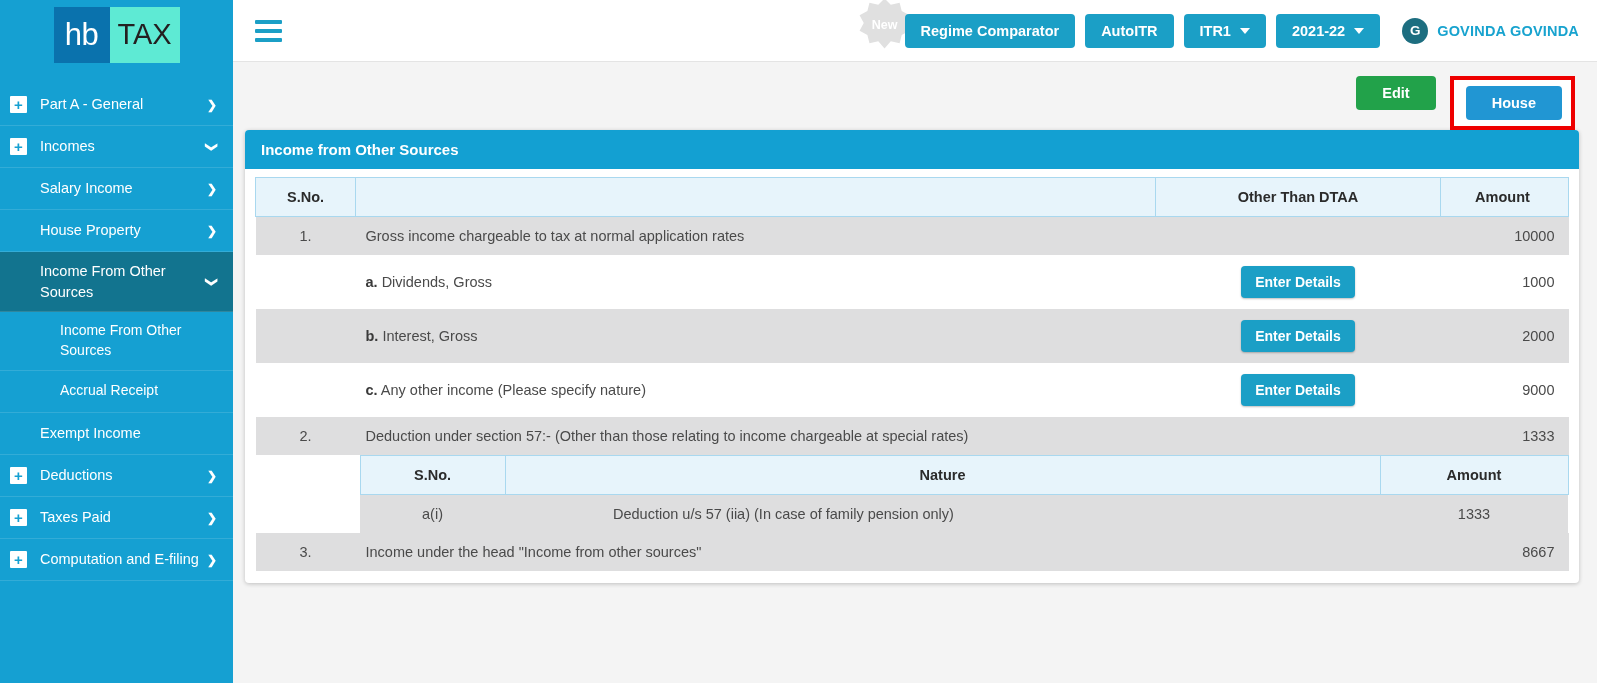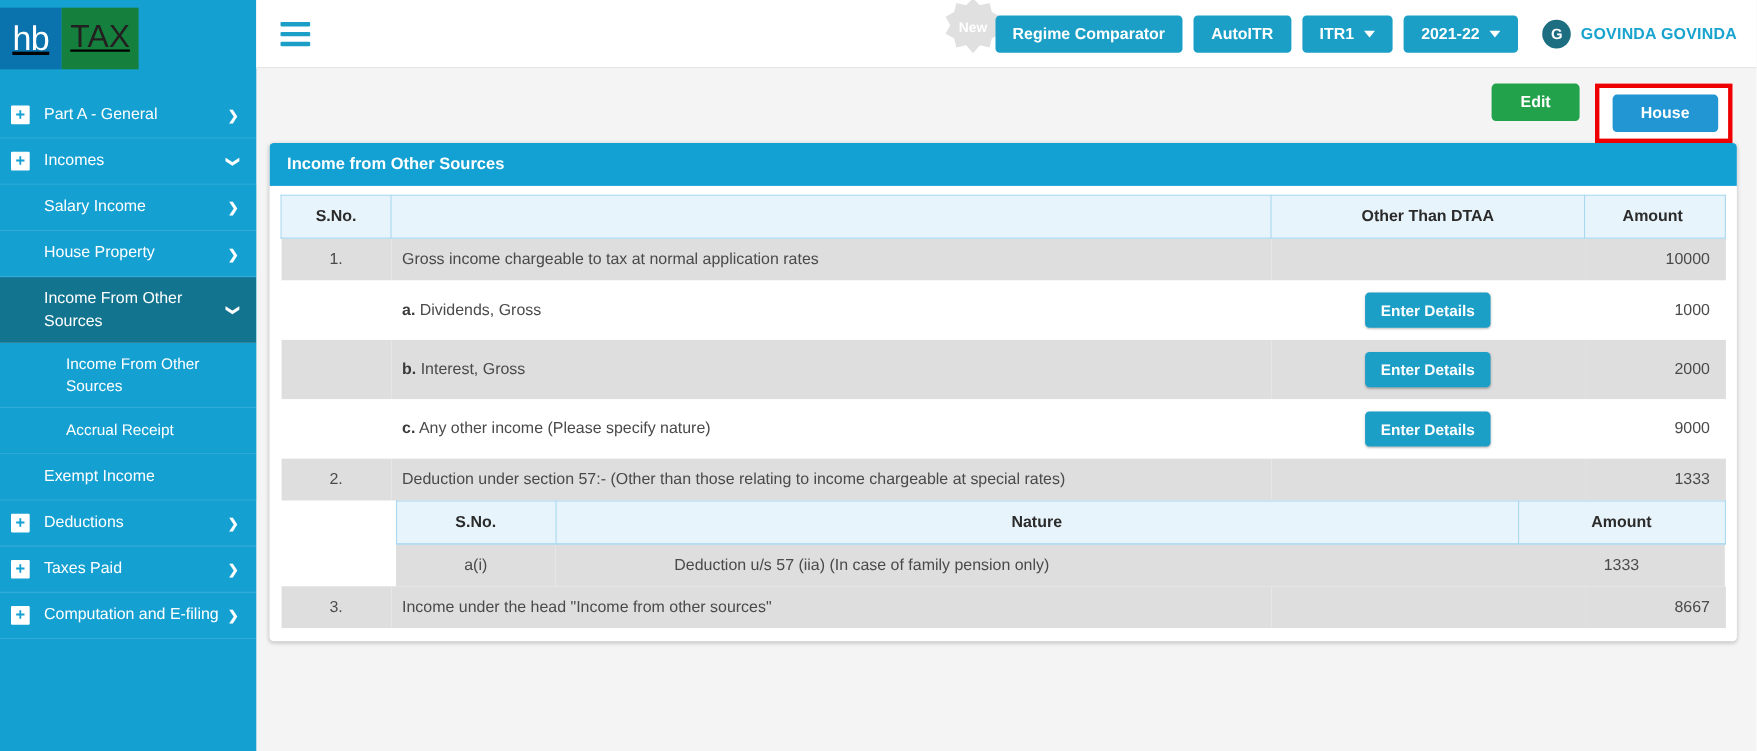--- a/index.html
+++ b/index.html
@@ -14,38 +14,37 @@
   
   .sidebar {
     width: 233px; height: 683px;
     background: #15a0d2;
     flex: 0 0 233px;
     position: relative;
     overflow: hidden;
   }
   .logo-wrap {
     height: 62px;
-    display: flex; align-items: center; justify-content: flex-start;
+    display: flex; align-items: center; justify-content: center;
     padding-top: 7px;
-    text-decoration: underline;
   }
   .logo {
     display: flex; align-items: stretch;
     height: 56px; width: 126px;
     box-shadow: 0 0 0 0 rgba(0,0,0,0);
   }
   .logo-hb {
     background: #0a72ad;
     color: #ffffff;
     width: 56px;
     display: flex; align-items: center; justify-content: center;
     font-size: 31px; font-weight: 400; letter-spacing: -0.5px;
   }
   .logo-tax {
-    background: #15803d;
+    background: #5eead4;
     color: #231f20;
     flex: 1;
     display: flex; align-items: center; justify-content: center;
     font-size: 29px; font-weight: 400; letter-spacing: 0px;
     padding: 0 7px;
   }
   .nav { margin-top: 22px; }
   .nav-item {
     position: relative;
     display: flex; align-items: center;

